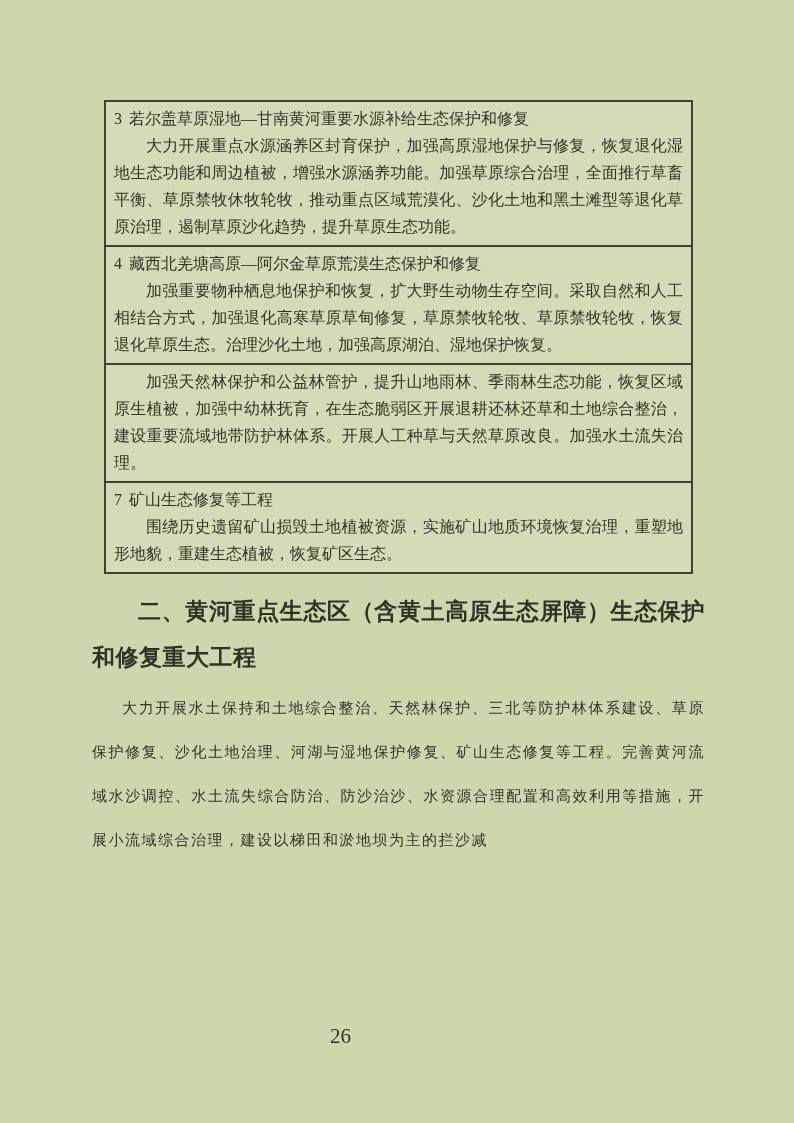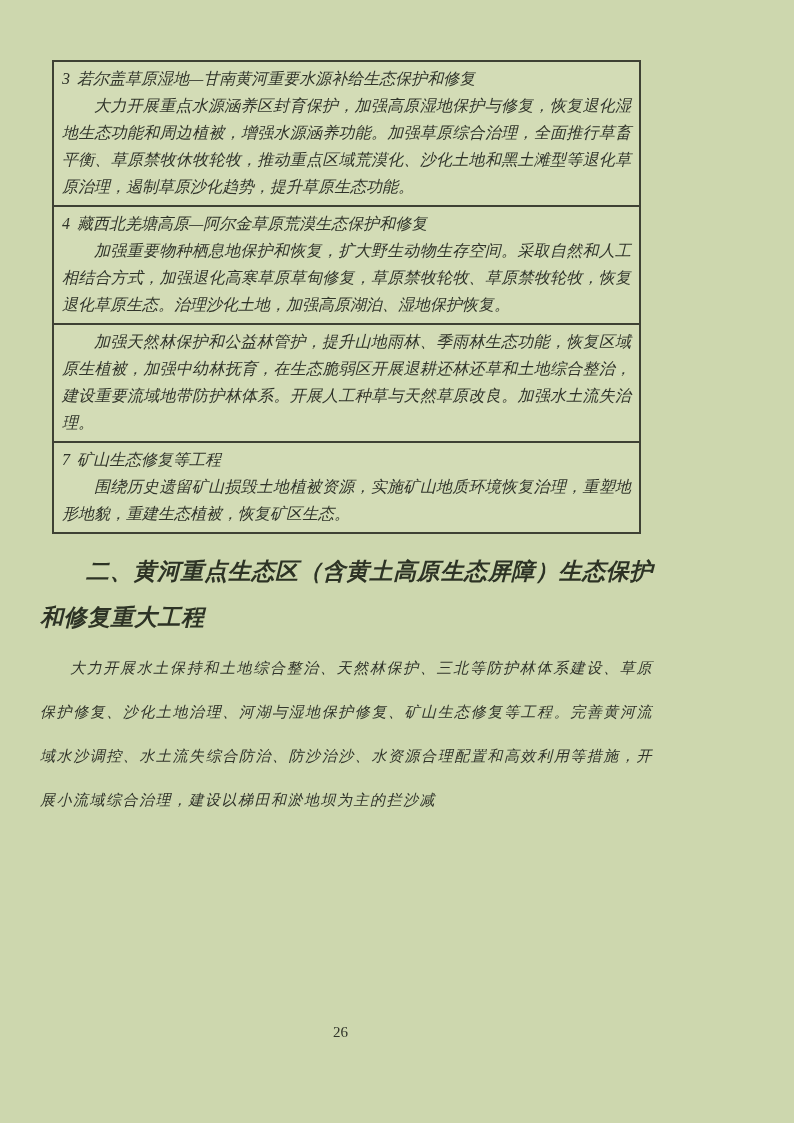--- a/index.html
+++ b/index.html
@@ -9,24 +9,23 @@
   body {
     width: 794px;
     height: 1123px;
     background: #cdd7ae;
     color: #30342a;
     font-family: "Liberation Serif", "DejaVu Serif", serif;
     overflow: hidden;
     position: relative;
   }
   .content {
-    margin-left: 40px;
+    margin-left: 92px;
     width: 613px;
-    padding-top: 60px;
-    font-style: italic;
+    padding-top: 100px;
   }
   
   .eco-table {
     width: 585px;
     margin: 0 auto;
     border: 2px solid #3e4134;
     background: #d3dcb6;
   }
   .eco-row {
     border-bottom: 2px solid #3e4134;
@@ -70,21 +69,21 @@
     text-indent: 2em;
     text-align: justify;
   }
   
   .page-number {
     position: absolute;
     left: 0;
     width: 681px;
     top: 1024px;
     text-align: center;
-    font-size: 15px;
+    font-size: 21px;
     color: #2f3329;
   }
 </style>
 </head>
 <body>
 
 <div class="content">
 
   <div class="eco-table">
 

